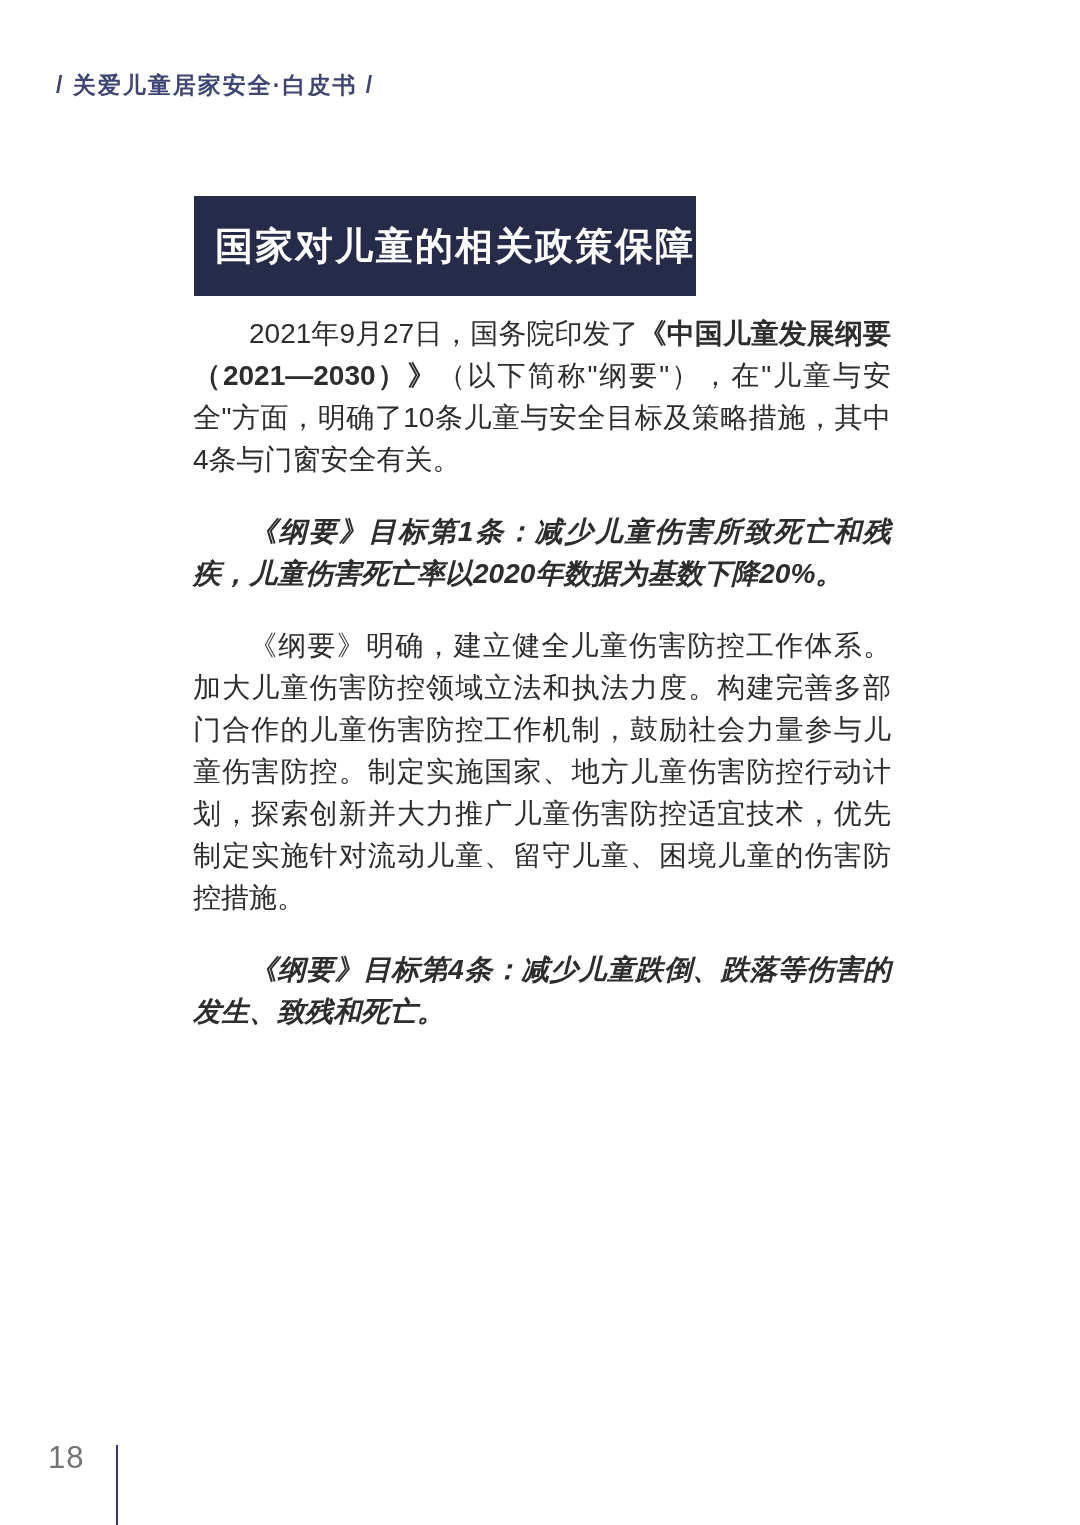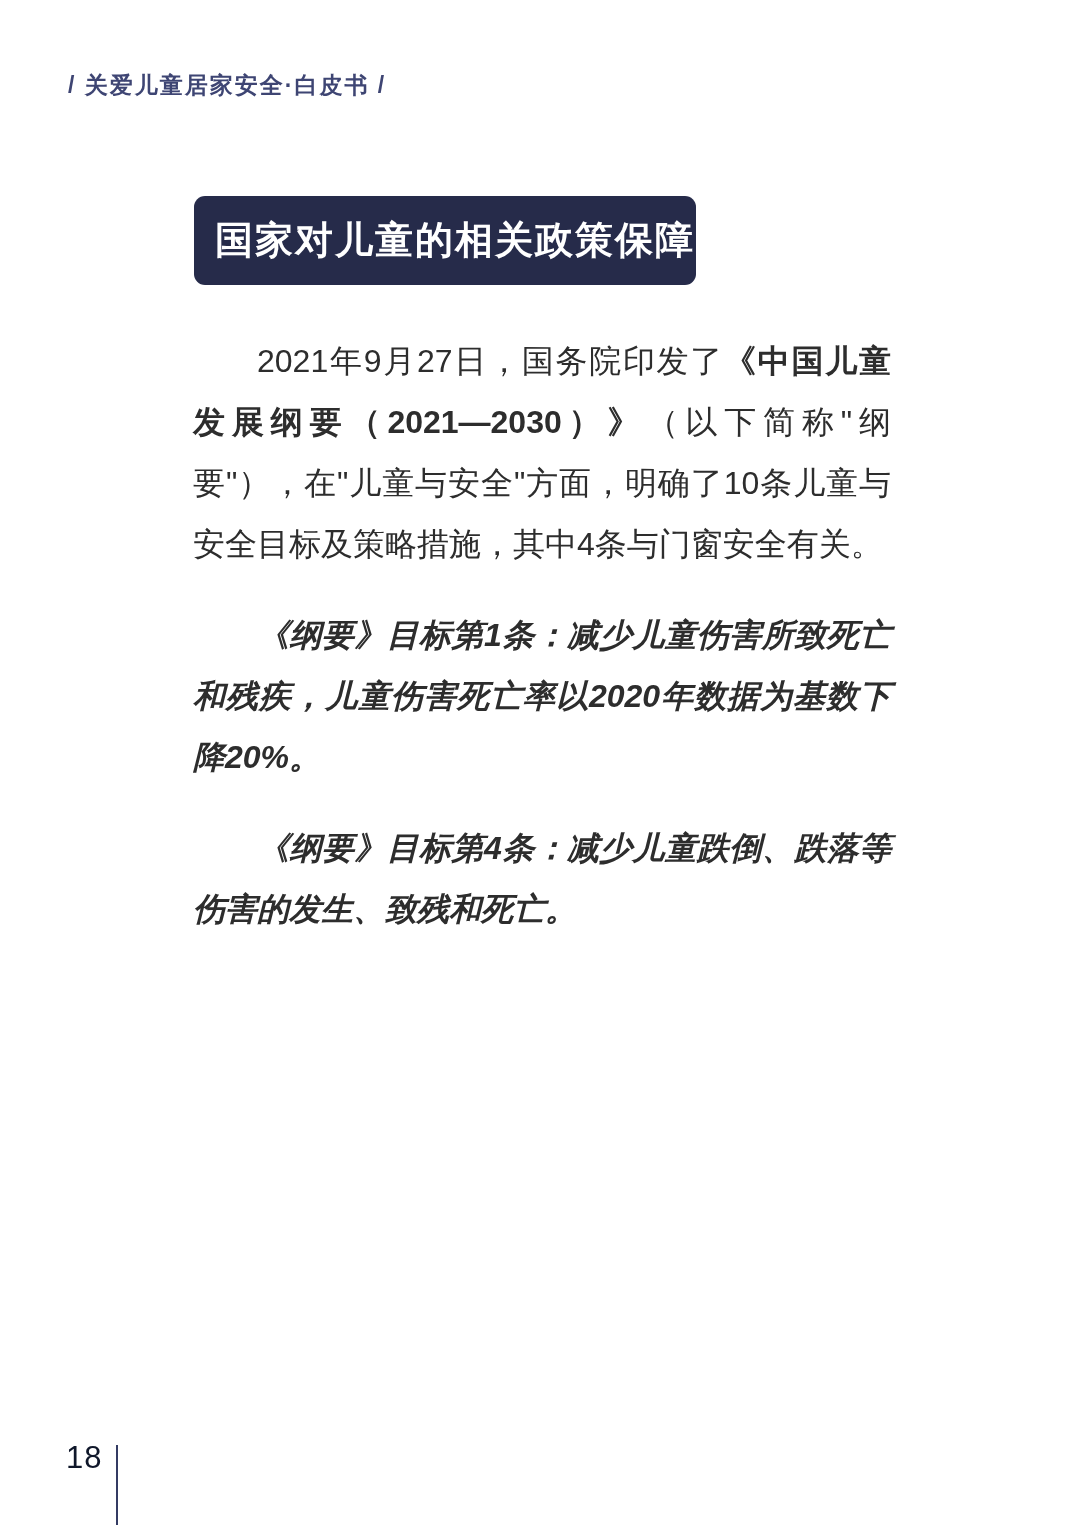--- a/index.html
+++ b/index.html
@@ -11,73 +11,72 @@
   .page {
     position: relative;
     width: 1080px;
     height: 1525px;
     background: #ffffff;
     overflow: hidden;
   }
   
   .doc-header {
     position: absolute;
-    left: 68px;
+    left: 56px;
     top: 72px;
     font-size: 23px;
     line-height: 26px;
     font-weight: bold;
     letter-spacing: 2px;
     color: #3e4573;
   }
   
   .title-box {
     position: absolute;
     left: 194px;
     top: 196px;
     width: 502px;
-    height: 89px;
+    height: 100px;
     background: #262b4a;
     display: flex;
     align-items: center;
     padding: 0 21px;
-    border-radius: 11px;
   }
   .title-box .title-text {
     color: #ffffff;
     font-size: 38px;
     font-weight: bold;
     letter-spacing: 2px;
     white-space: nowrap;
   }
   
   .content {
     position: absolute;
     left: 193px;
-    top: 331px;
+    top: 313px;
     width: 698px;
-    font-size: 32px;
-    line-height: 61px;
+    font-size: 28px;
+    line-height: 42px;
     color: #2d2d2d;
     text-align: justify;
   }
   .content p {
     text-indent: 2em;
     margin: 0 0 30px 0;
   }
   .content p:last-child { margin-bottom: 17px; }
   .content p.bold { font-weight: bold; font-style: italic; }
   .content b { font-weight: bold; }
   
   .page-number {
     position: absolute;
-    left: 66px;
+    left: 48px;
     top: 1440px;
     font-size: 31px;
-    color: #0f172a;
+    color: #737373;
     letter-spacing: 1px;
   }
   .footer-rule {
     position: absolute;
     left: 116px;
     top: 1445px;
     width: 2px;
     height: 80px;
     background: #343b63;
   }
@@ -93,20 +92,21 @@
     <span class="title-text">国家对儿童的相关政策保障</span>
   </div>
 
   <div class="content">
 
     <p><span>2021年9月27日，国务院印发了</span><b>《中国儿童发展纲要（2021—2030）》</b><span>（以下简称"纲要"），在"儿童与安全"方面，明确了10条儿童与安全目标及策略措施，其中4条与门窗安全有关。</span></p>
 
     <p class="bold">《纲要》目标第1条：减少儿童伤害所致死亡和残疾，儿童伤害死亡率以2020年数据为基数下降20%。</p>
 
 
+    <p>《纲要》明确，建立健全儿童伤害防控工作体系。加大儿童伤害防控领域立法和执法力度。构建完善多部门合作的儿童伤害防控工作机制，鼓励社会力量参与儿童伤害防控。制定实施国家、地方儿童伤害防控行动计划，探索创新并大力推广儿童伤害防控适宜技术，优先制定实施针对流动儿童、留守儿童、困境儿童的伤害防控措施。</p>
 
     <p class="bold">《纲要》目标第4条：减少儿童跌倒、跌落等伤害的发生、致残和死亡。</p>
 
   </div>
 
   <div class="page-number">18</div>
 
   <div class="footer-rule"></div>
 
 </div>

